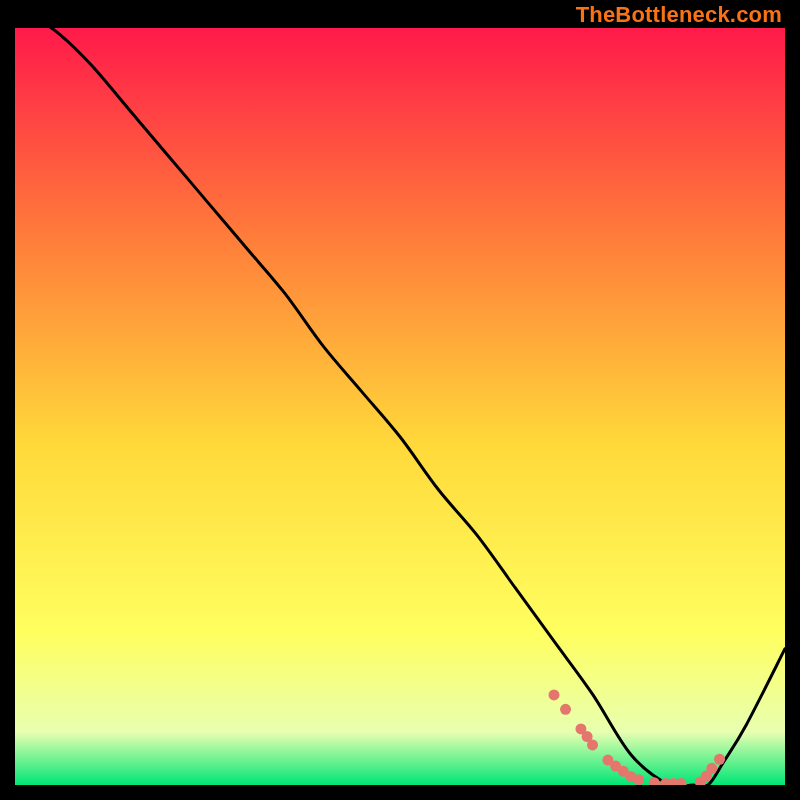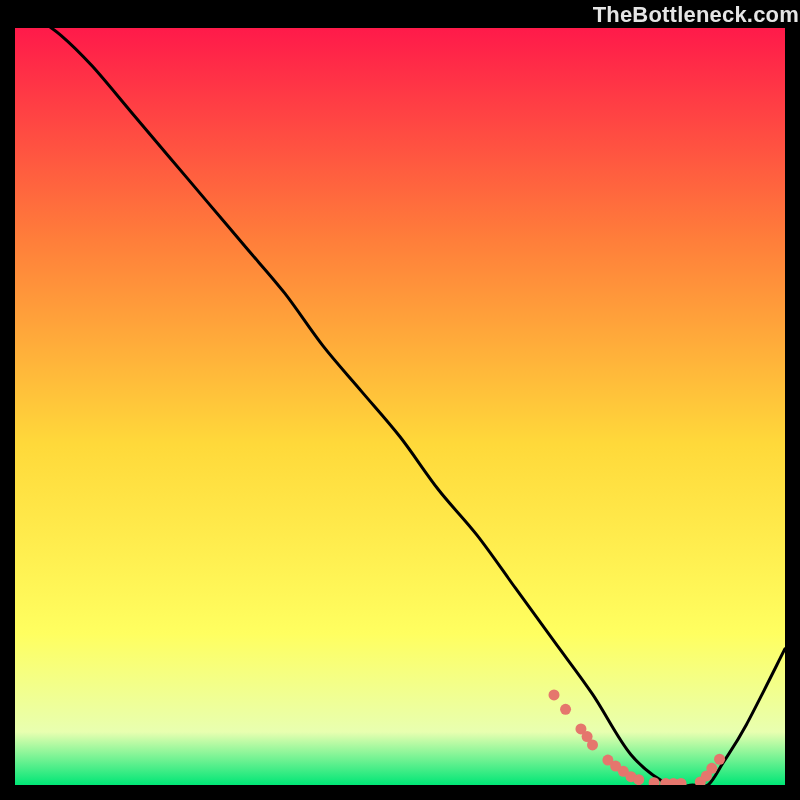--- a/index.html
+++ b/index.html
@@ -6,25 +6,25 @@
   html, body { width: 800px; height: 800px; overflow: hidden; background: #fff; }
   .frame {
     position: relative;
     width: 800px;
     height: 800px;
     background: #000;
   }
   .watermark {
     position: absolute;
     top: 2px;
-    right: 1px;
+    right: 18px;
     font-family: Arial, Helvetica, sans-serif;
     font-size: 22px;
     font-weight: bold;
-    color: #e5e5e5;
+    color: #f97316;
     z-index: 4;
     letter-spacing: 0.2px;
   }
   .plot {
     position: absolute;
     left: 15px;
     top: 28px;
     width: 770px;
     height: 757px;
   }

